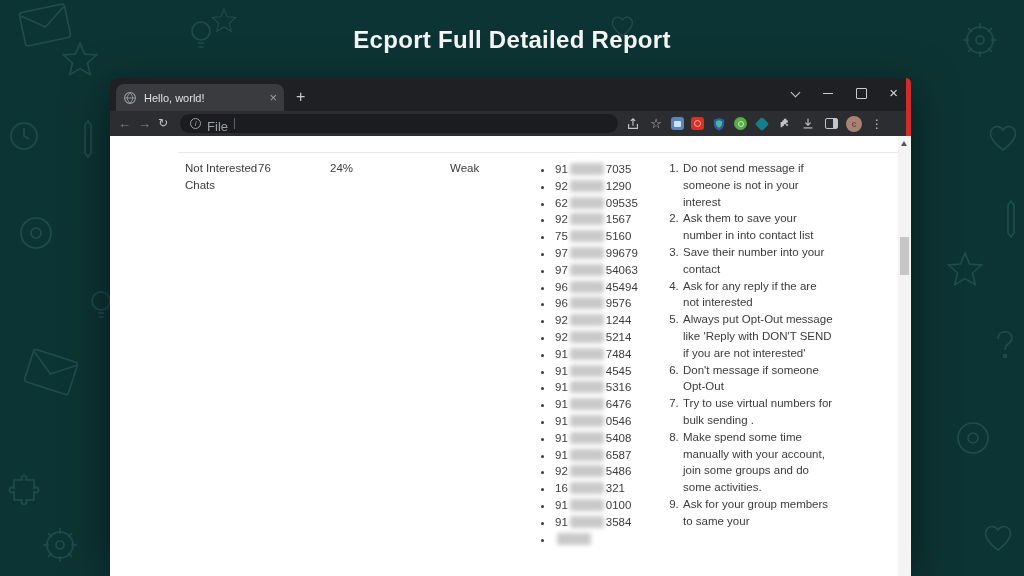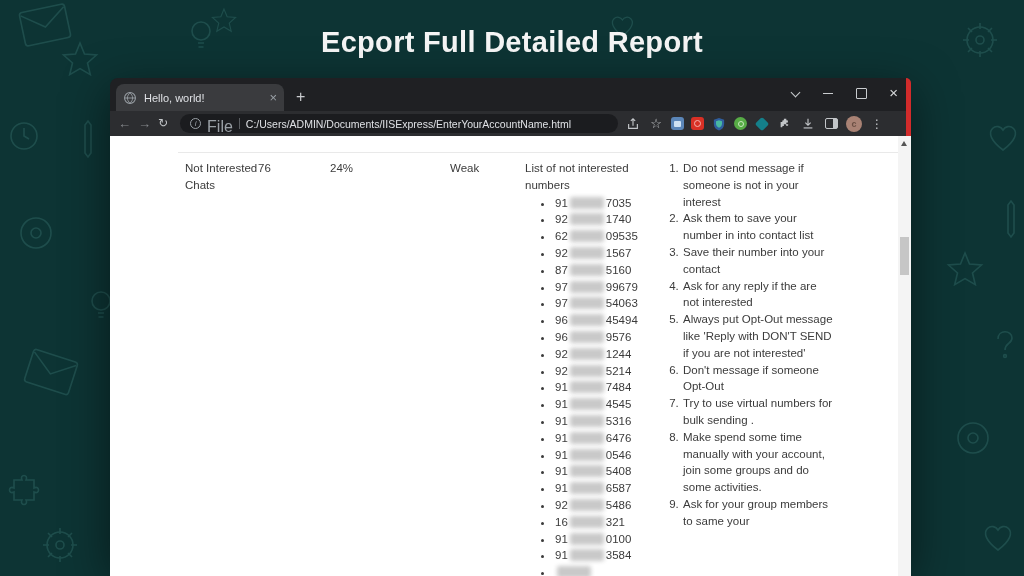--- a/index.html
+++ b/index.html
@@ -9,21 +9,21 @@
     --page-bg:#ffffff; --page-text:#3b3b3b; --divider:#e9e9e9; --red-strip:#d22b2b;
     --scroll-thumb:#c6c6c6; --scroll-track:#f4f4f4;
     --ext-blue:#5b86b8; --ext-red:#d93025; --ext-shield:#2f5e9e; --ext-green:#57ac46;
     --ext-teal:#147f8a; --avatar-bg:#a98274;
   }
   *{margin:0;padding:0;box-sizing:border-box;}
   html,body{width:1024px;height:576px;overflow:hidden;}
   body{font-family:"Liberation Sans","DejaVu Sans",sans-serif;background:var(--background-teal);position:relative;}
   .doodles{position:absolute;inset:0;width:1024px;height:576px;}
   .page-title{position:absolute;top:26px;left:0;width:1024px;text-align:center;color:var(--title-text);
-    font-size:29px;font-weight:600;letter-spacing:.3px;}
+    font-size:24px;font-weight:600;letter-spacing:.3px;}
   
   .window{position:absolute;left:110px;top:78px;width:801px;height:491px;border-radius:8px 8px 0 0;
     background:var(--chrome-frame);box-shadow:0 12px 45px rgba(0,0,0,.5);}
   .redstrip{position:absolute;right:0;top:0;width:5px;height:58px;background:var(--red-strip);border-radius:0 8px 0 0;}
   .tabstrip{position:relative;height:33px;display:flex;align-items:flex-end;border-radius:8px 8px 0 0;}
   .tab{margin-left:6px;width:168px;height:27px;background:var(--chrome-tab);border-radius:8px 8px 0 0;
     display:flex;align-items:center;padding:0 7px;gap:7px;}
   .favicon{width:14px;height:14px;flex:none;display:flex;}
   .tab-title{flex:1;color:var(--chrome-text);font-size:11px;white-space:nowrap;overflow:hidden;}
   .tab-close{color:var(--chrome-dim);font-size:13px;line-height:13px;cursor:pointer;flex:none;}
@@ -36,21 +36,21 @@
   .wc-max::after{content:"";position:absolute;left:0;top:0;width:9px;height:9px;border:1.3px solid #c9cccf;border-radius:1px;}
   .wc-close{color:#d6d8da;font-size:15px;line-height:10px;width:auto;}
   
   .toolbar{height:25px;background:var(--chrome-toolbar);display:flex;align-items:center;padding:0 10px 0 8px;gap:7px;}
   .navbtn{color:#85888c;font-size:13px;line-height:13px;cursor:pointer;}
   .navbtn.reload{color:#c3c6c9;font-size:12px;}
   .addressbar{width:438px;height:19px;background:var(--chrome-field);border-radius:10px;margin-left:5px;
     display:flex;align-items:center;padding:0 10px;gap:6px;cursor:text;}
   .info-badge{width:11px;height:11px;border:1px solid var(--chrome-dim);border-radius:50%;color:var(--chrome-dim);
     font-size:8px;line-height:9px;text-align:center;flex:none;font-style:italic;}
-  .scheme{color:var(--chrome-dim);font-size:16px;margin-top:6px;}
+  .scheme{color:var(--chrome-dim);font-size:13px;margin-top:6px;}
   .pipe-sep{width:1px;height:11px;background:#5b5e62;}
   .url{color:var(--chrome-text);font-size:10.5px;white-space:nowrap;overflow:hidden;}
   .tbicon{display:flex;align-items:center;justify-content:center;width:16px;height:16px;cursor:pointer;flex:none;}
   .star-glyph{color:#c3c6c9;font-size:13px;line-height:13px;}
   .dots-glyph{color:#c3c6c9;font-size:12px;line-height:12px;letter-spacing:0;}
   .chip{width:13px;height:13px;border-radius:3px;flex:none;cursor:pointer;position:relative;}
   .chip-cam{background:var(--ext-blue);}
   .chip-cam::after{content:"";position:absolute;left:3px;top:3.5px;width:7px;height:6px;background:#cfe2f3;border-radius:1px;}
   .chip-red{background:var(--ext-red);border-radius:3px;}
   .chip-red::after{content:"";position:absolute;left:3px;top:3px;width:5px;height:5px;border:1.4px solid #f5b3ae;border-radius:50%;}
@@ -170,21 +170,20 @@
 
   <div class="toolbar">
     <span class="navbtn">←</span>
     <span class="navbtn">→</span>
     <span class="navbtn reload">↻</span>
 
     <div class="addressbar">
       <span class="info-badge">i</span>
       <span class="scheme">File</span>
       <span class="pipe-sep"></span>
-      <span class="url">C:/Users/ADMIN/Documents/IISExpress/EnterYourAccountName.html</span>
     </div>
 
     <span class="tbicon">
       <svg viewBox="0 0 16 16" width="14" height="14" fill="none" stroke="#c3c6c9" stroke-width="1.3">
           <path d="M3 8v5h10V8"></path>
           <path d="M8 10V2M5.5 4.5L8 2l2.5 2.5"></path>
         </svg>
     </span>
     <span class="tbicon">
         <span class="star-glyph">☆</span>
@@ -225,32 +224,31 @@
 
   <div class="content">
     <div class="divider"></div>
 
     <div class="report-row">
       <div>Not Interested Chats</div>
       <div>76</div>
       <div>24%</div>
       <div>Weak</div>
       <div>
-        <div>List of not interested numbers</div>
         <ul class="numbers-list">
 
             <li><span>91</span><span class="num-blur"></span><span>7035</span></li>
 
-            <li><span>92</span><span class="num-blur"></span><span>1740</span></li>
+            <li><span>92</span><span class="num-blur"></span><span>1290</span></li>
 
             <li><span>62</span><span class="num-blur"></span><span>09535</span></li>
 
             <li><span>92</span><span class="num-blur"></span><span>1567</span></li>
 
-            <li><span>87</span><span class="num-blur"></span><span>5160</span></li>
+            <li><span>75</span><span class="num-blur"></span><span>5160</span></li>
 
             <li><span>97</span><span class="num-blur"></span><span>99679</span></li>
 
             <li><span>97</span><span class="num-blur"></span><span>54063</span></li>
 
             <li><span>96</span><span class="num-blur"></span><span>45494</span></li>
 
             <li><span>96</span><span class="num-blur"></span><span>9576</span></li>
 
             <li><span>92</span><span class="num-blur"></span><span>1244</span></li>

